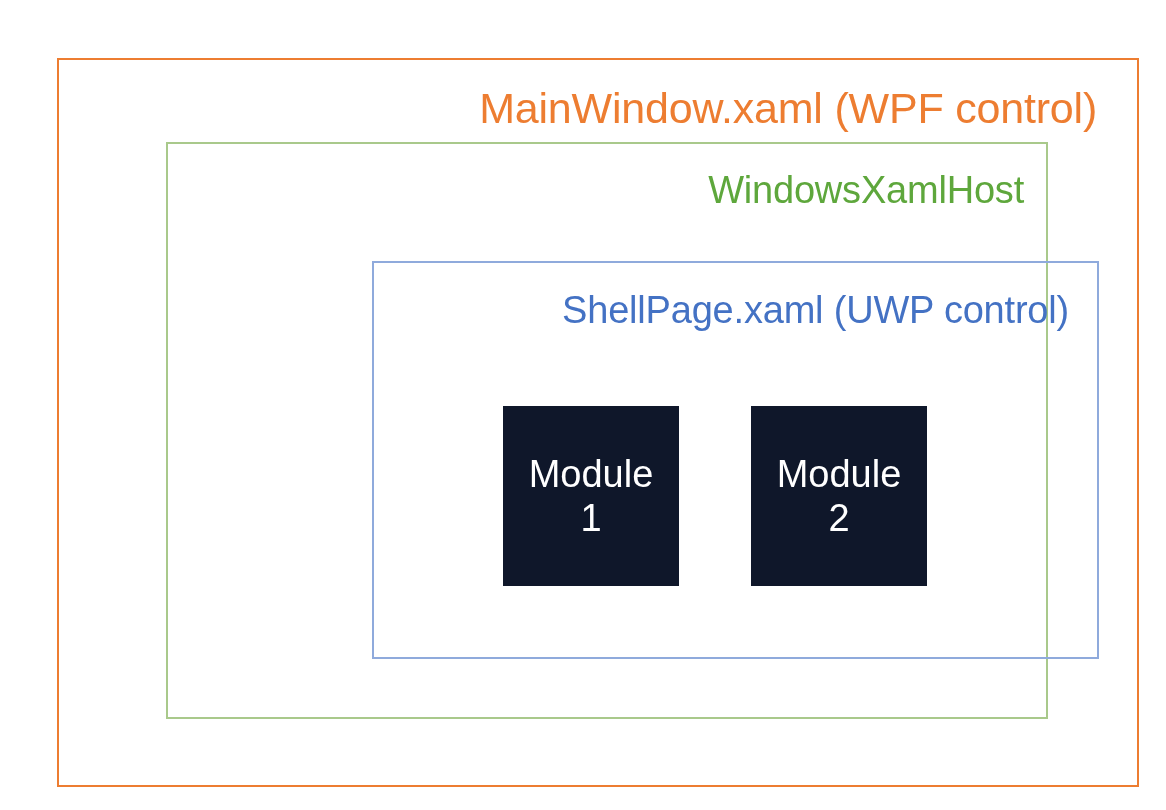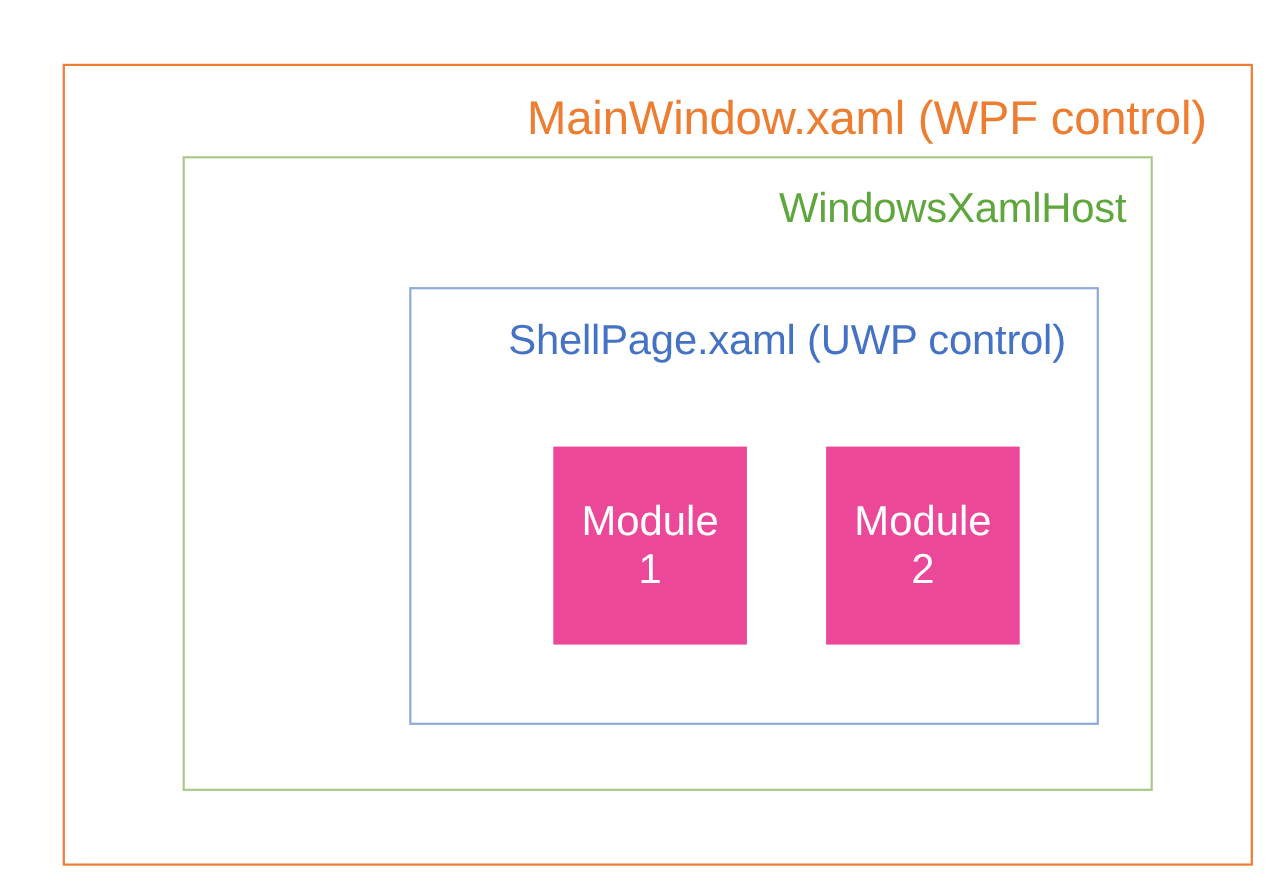--- a/index.html
+++ b/index.html
@@ -63,21 +63,21 @@
     line-height: 1.05;
     white-space: nowrap;
     letter-spacing: -0.2px;
   }
 
   
   .shellpage-box {
     position: absolute;
     left: 372px;
     top: 261px;
-    width: 627px;
+    width: 727px;
     height: 398px;
     border: 2px solid #8FAADC;
     box-sizing: border-box;
     background: transparent;
   }
   .shellpage-label {
     position: absolute;
     right: 28px;
     top: 28px;
     color: #4472C4;
@@ -91,21 +91,21 @@
   .module-row {
     position: absolute;
     left: 129px;
     top: 143px;
   }
   .module-tile {
     position: absolute;
     top: 0;
     width: 176px;
     height: 180px;
-    background: #ec4899;
+    background: #0f172a;
     box-sizing: border-box;
     display: flex;
     flex-direction: column;
     align-items: center;
     justify-content: center;
     color: #ffffff;
     font-size: 38px;
     line-height: 1.16;
     text-align: center;
   }

